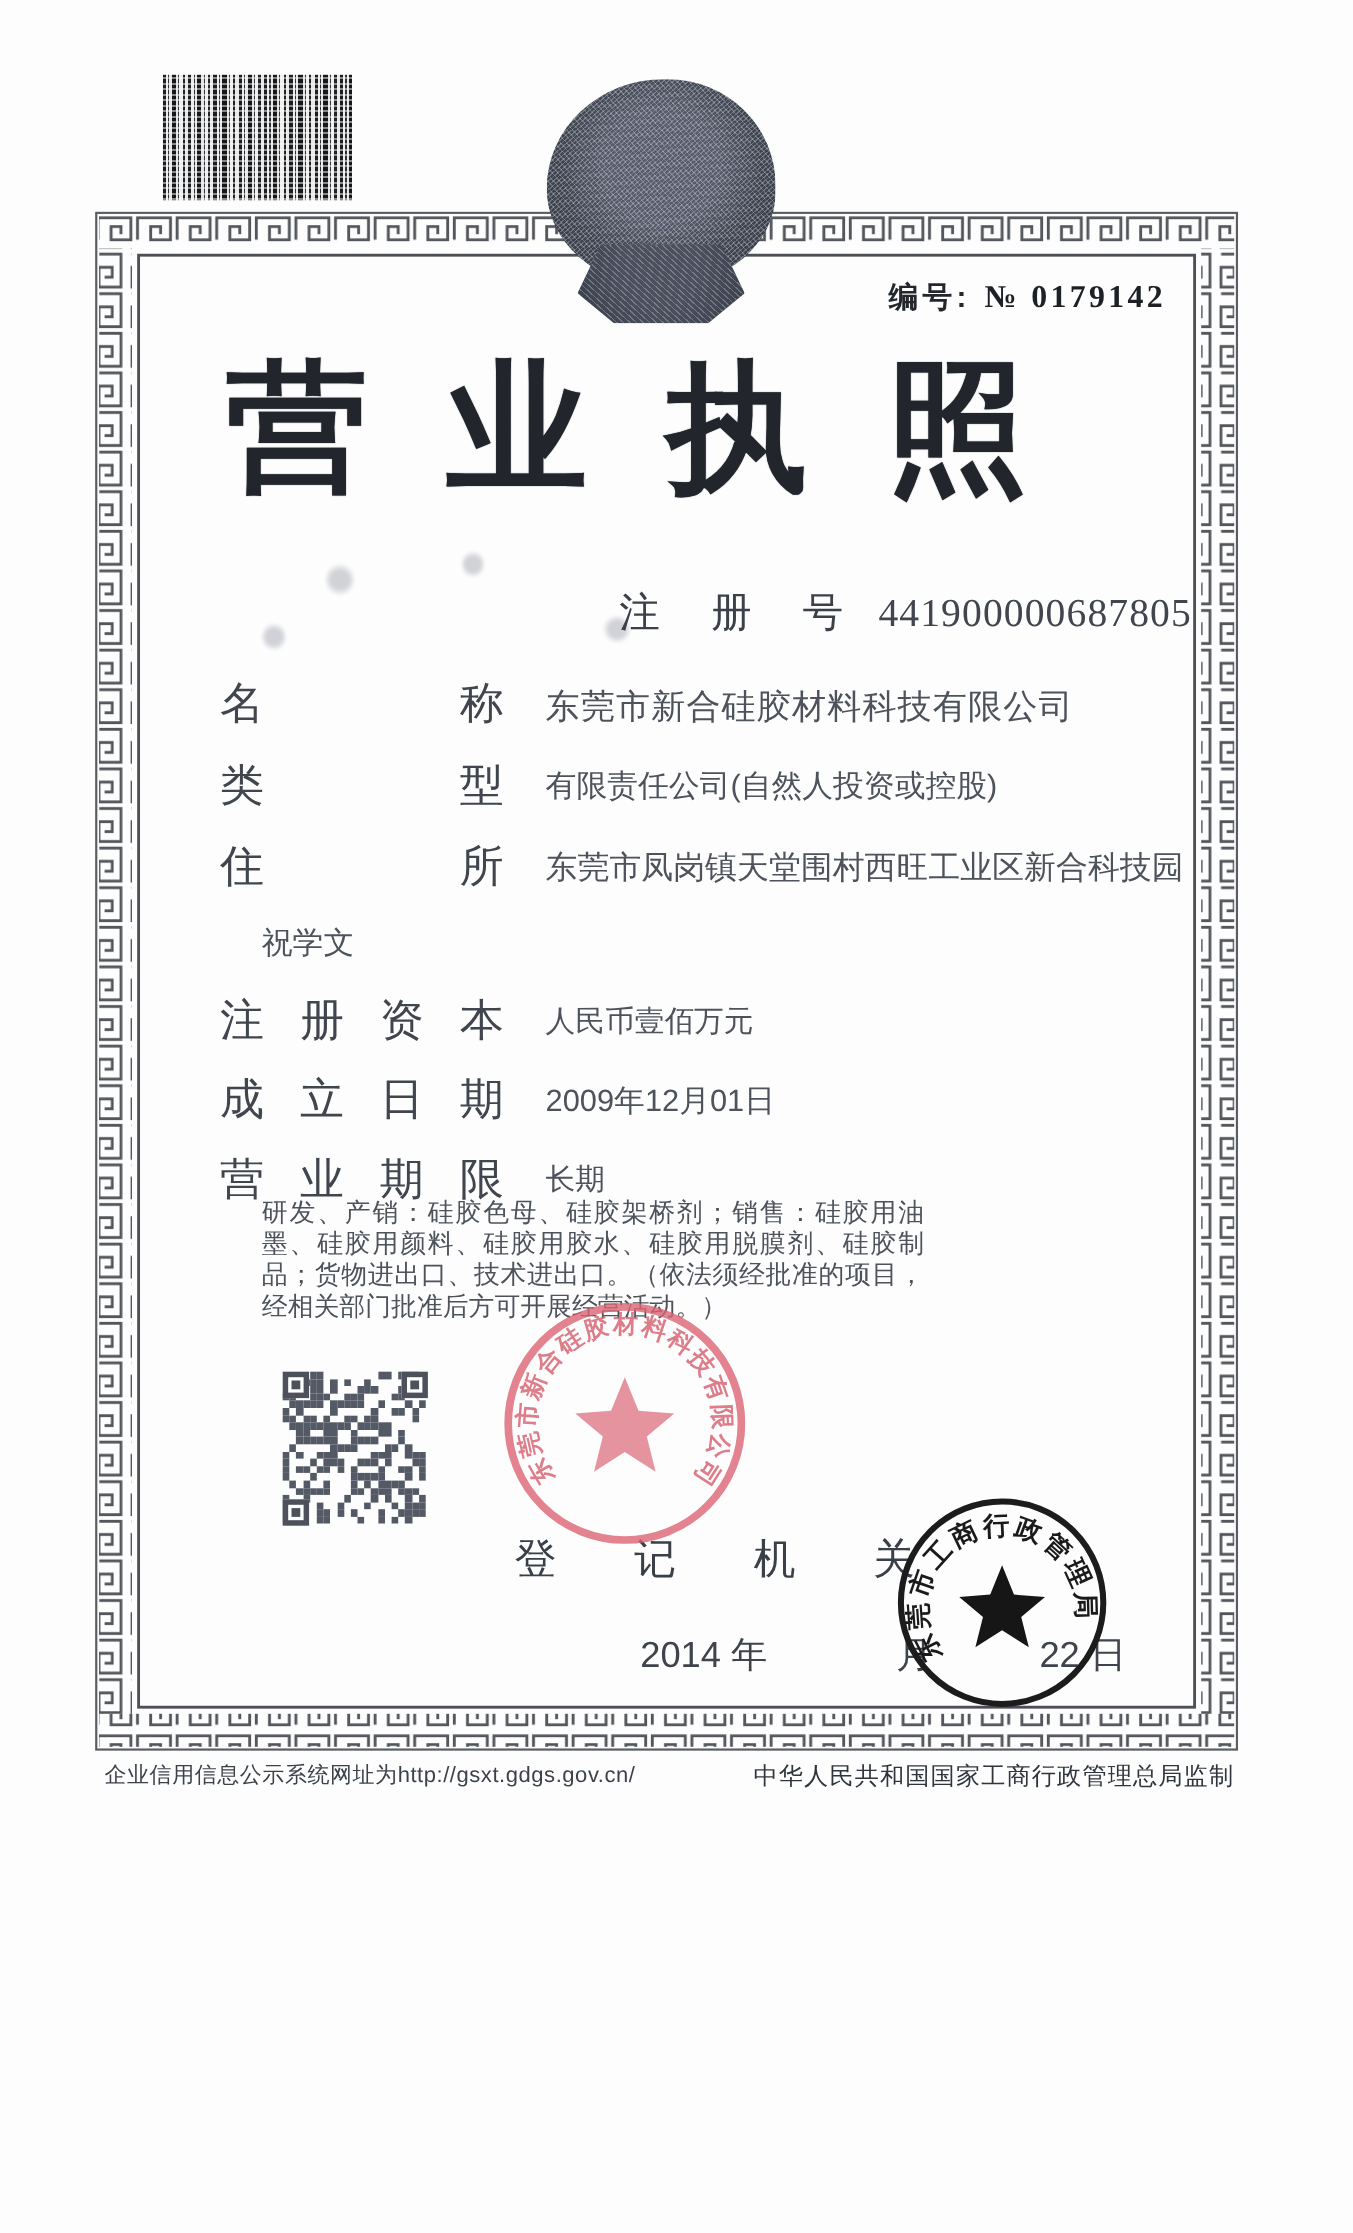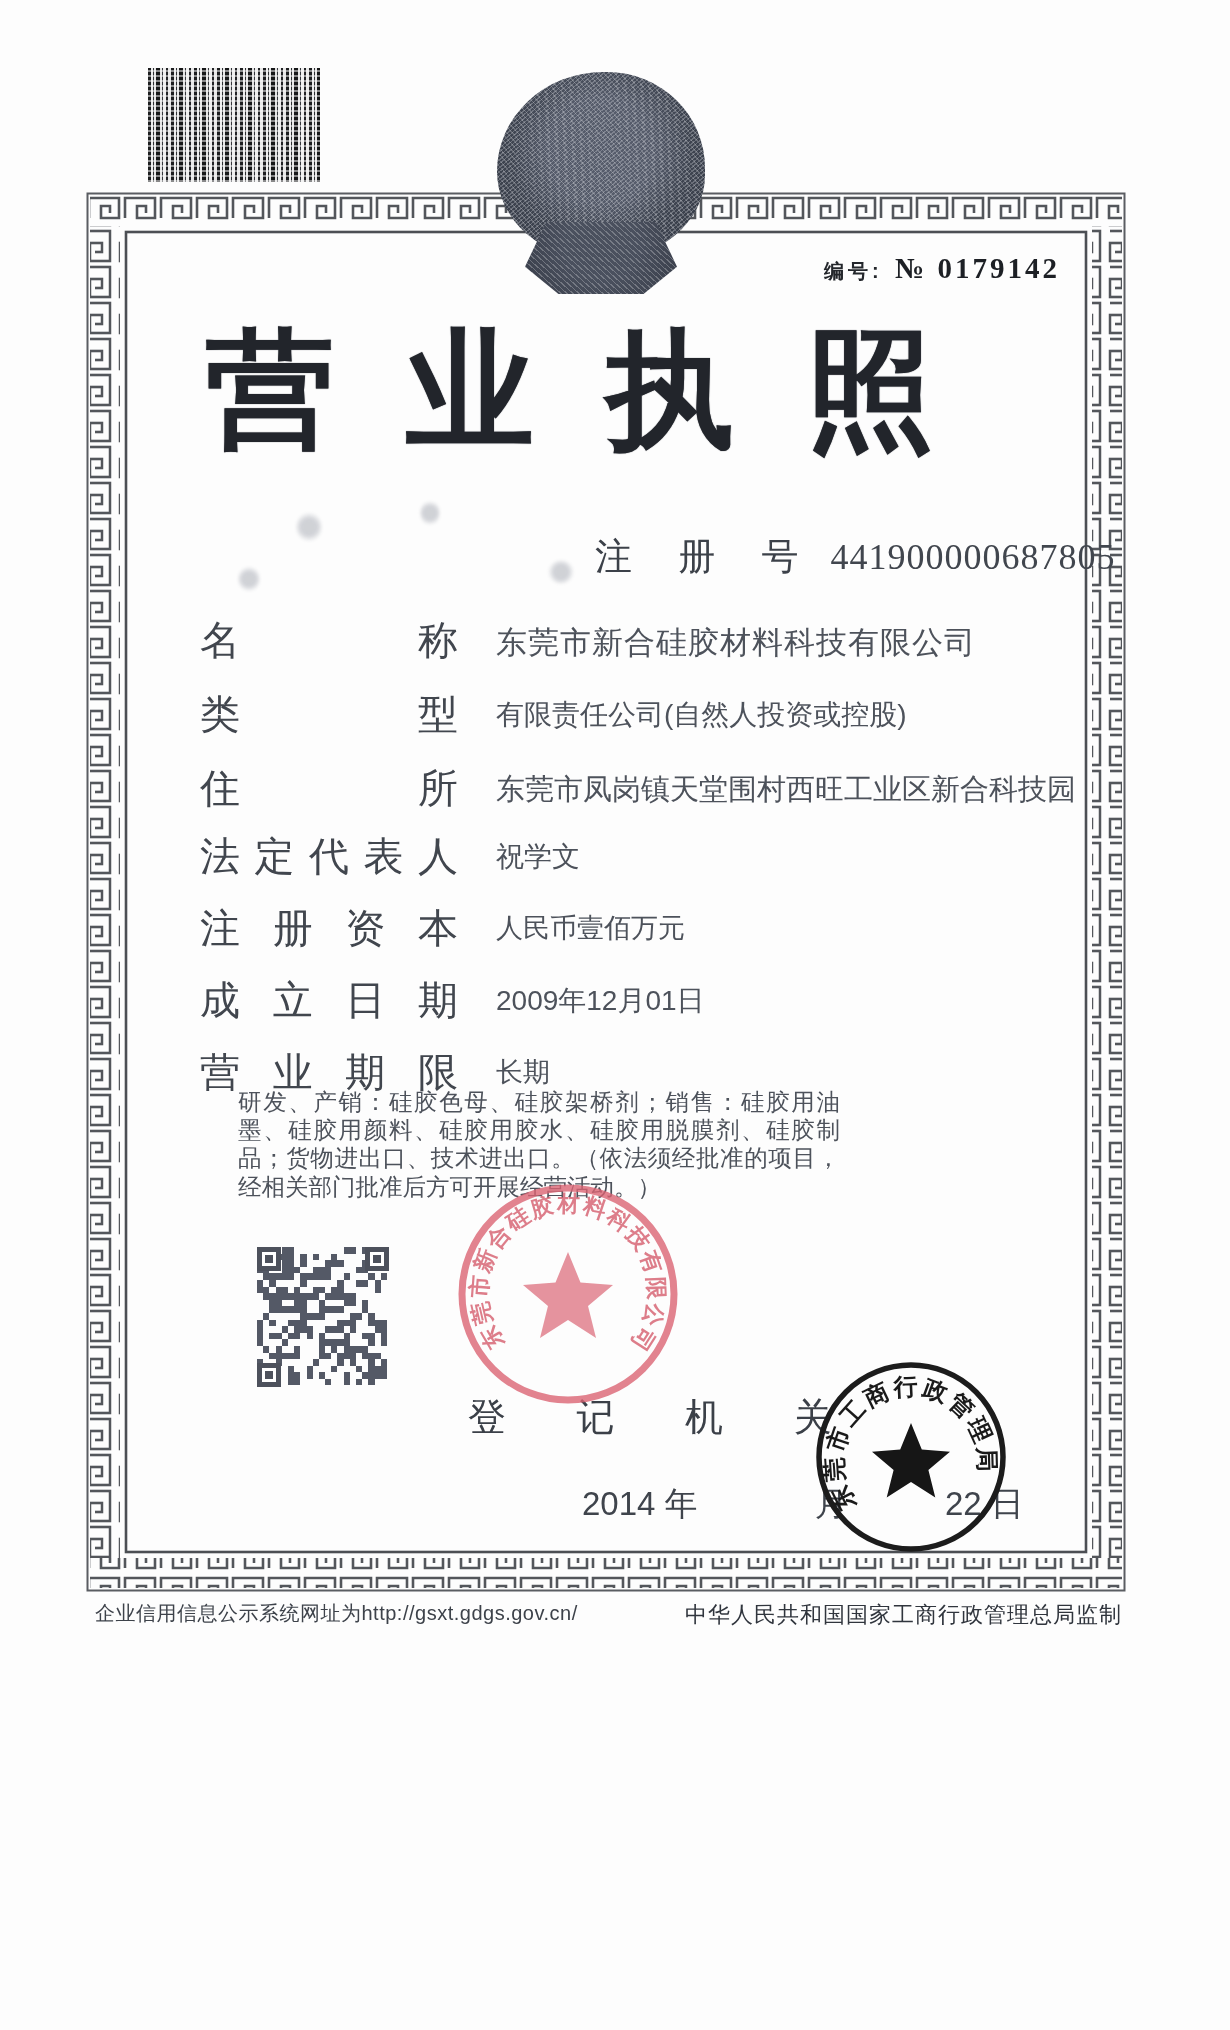--- a/index.html
+++ b/index.html
@@ -40,32 +40,32 @@
   .emblem .base{
     position:absolute;left:28px;top:150px;width:152px;height:72px;
     clip-path:polygon(14% 0, 86% 0, 100% 62%, 78% 100%, 22% 100%, 0 62%);
     background:
       repeating-linear-gradient(42deg, rgba(255,255,255,.25) 0 1px, rgba(0,0,0,0) 1px 4px),
       radial-gradient(circle at 50% 30%, #4a505e 0 40%, #383d49 100%);
   }
 
   
   .serial{position:absolute;left:640px;top:252px;width:420px;text-align:right;z-index:2;white-space:nowrap;}
-  .serial .lbl{font-size:20px;color:#23262b;letter-spacing:4px;font-weight:600;}
+  .serial .lbl{font-size:27px;color:#23262b;letter-spacing:4px;font-weight:600;}
   .serial .num{font-family:Liberation Serif, serif;font-size:29px;font-weight:700;color:#1d2025;letter-spacing:3px;margin-left:8px;}
 
   
   .title{
     position:absolute;left:86px;top:300px;width:1040px;text-align:center;z-index:2;
     font-size:128px;font-weight:900;color:#22252b;letter-spacing:72px;line-height:1.4;
     text-shadow:0 0 1px #3a3d44;
   }
 
   
-  .regline{position:absolute;left:595px;top:532px;z-index:2;white-space:nowrap;display:flex;align-items:baseline;}
+  .regline{position:absolute;left:563px;top:532px;z-index:2;white-space:nowrap;display:flex;align-items:baseline;}
   .regline .lbl{font-size:37px;color:#3c4149;letter-spacing:18px;font-weight:500;}
   .regline .num{font-family:"Liberation Serif","DejaVu Serif",serif;font-size:36px;color:#41464e;letter-spacing:1px;margin-left:14px;}
 
   
   .row{position:absolute;left:200px;width:880px;display:flex;align-items:flex-start;z-index:2;}
   .row .label{
     flex:0 0 258px;font-size:40px;font-weight:500;color:#41464e;
     text-align:justify;text-align-last:justify;line-height:1.1;
   }
   .row .value{margin-left:38px;color:#4d525b;line-height:1.2;padding-top:6px;}
@@ -159,21 +159,20 @@
   </div>
   <div class="row" style="top:692px;">
     <span class="label">类型</span>
     <span class="value v-type">有限责任公司(自然人投资或控股)</span>
   </div>
   <div class="row" style="top:766px;">
     <span class="label">住所</span>
     <span class="value v-addr">东莞市凤岗镇天堂围村西旺工业区新合科技园</span>
   </div>
   <div class="row" style="top:834px;">
-    <span class="label">法定代表人</span>
     <span class="value v-legal">祝学文</span>
   </div>
   <div class="row" style="top:906px;">
     <span class="label">注册资本</span>
     <span class="value v-cap">人民币壹佰万元</span>
   </div>
   <div class="row" style="top:978px;">
     <span class="label">成立日期</span>
     <span class="value v-date">2009年12月01日</span>
   </div>

